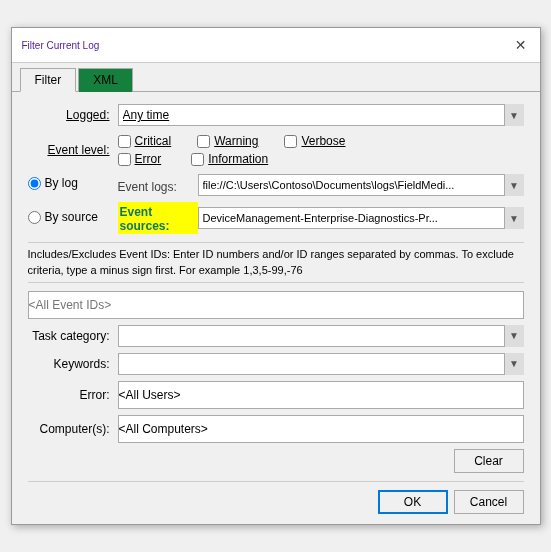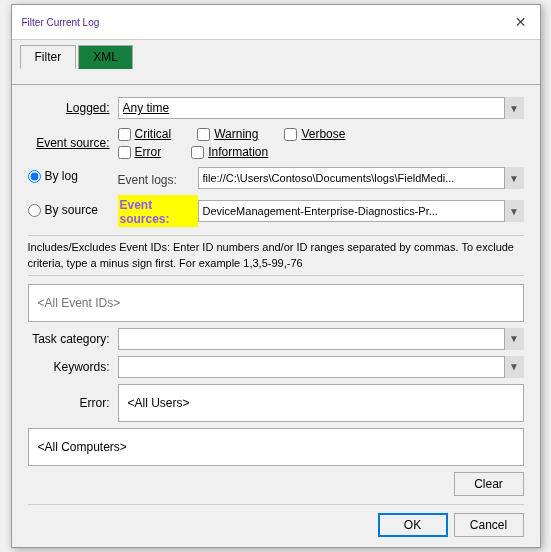--- a/index.html
+++ b/index.html
@@ -41,21 +41,21 @@
       font-size: 14px;
       color: #444;
       display: flex;
       align-items: center;
       justify-content: center;
     }
     .tabs {
       display: flex;
       border-bottom: 1px solid #aaa;
       background: #f0f0f0;
-      padding: 4px 8px 16px;
+      padding: 4px 8px 0;
       gap: 2px;
     }
     .tab {
       padding: 4px 14px;
       border: 1px solid #aaa;
       border-bottom: none;
       background: #15803d;
       cursor: pointer;
       font-size: 12px;
       position: relative;
@@ -139,43 +139,43 @@
       cursor: pointer;
     }
     .event-logs-label {
       color: #404040;
       font-size: 12px;
       width: 80px;
       padding-top: 3px;
     }
     .event-sources-label {
       background-color: #ffff00;
-      color: #8b5cf6;
+      color: #0f766e;
       font-size: 12px;
       font-weight: bold;
       width: 80px;
       padding: 1px 2px;
       padding-top: 3px;
     }
     .help-text {
       font-size: 11px;
       color: #000;
       margin-bottom: 8px;
       line-height: 1.4;
       padding: 4px 0;
       border-top: 1px solid #ccc;
       border-bottom: 1px solid #ccc;
       margin-top: 2px;
     }
     .text-input {
       width: 100%;
-      height: 38px;
+      height: 28px;
       border: 1px solid #aaa;
       background: #fff;
-      padding: 1px 9px;
+      padding: 1px 0;
       font-size: 12px;
     }
     .full-row {
       display: flex;
       align-items: center;
       margin-bottom: 6px;
     }
     .full-label {
       width: 90px;
       text-align: right;
@@ -238,21 +238,21 @@
           <option>Last 12 hours</option>
           <option>Last 24 hours</option>
           <option>Last 7 days</option>
           <option>Last 30 days</option>
         </select>
         <span class="dropdown-arrow">▼</span>
       </div>
     </div>
 
     <div class="form-row">
-      <span class="form-label">Event source:</span>
+      <span class="form-label">Event level:</span>
       <div>
         <div style="display:flex; align-items:center; gap:0; margin-bottom:4px;">
           <div class="checkbox-item">
             <input type="checkbox" style="">
             <span>Critical</span>
           </div>
           <div class="checkbox-item" style="margin-left:10px;">
             <input type="checkbox" style="">
             <span>Warning</span>
           </div>
@@ -338,20 +338,21 @@
     </div>
 
     <div class="full-row">
       <span class="full-label">Error:</span>
       <div class="input-wrapper">
         <input type="text" class="text-input" value="&lt;All Users&gt;" style="">
       </div>
     </div>
 
     <div class="full-row">
+      <span class="full-label">Computer(s):</span>
       <div class="input-wrapper">
         <input type="text" class="text-input" value="&lt;All Computers&gt;" style="">
       </div>
     </div>
 
     <div class="clear-row">
       <button class="btn">Clear</button>
     </div>
 
     <div class="button-row">

